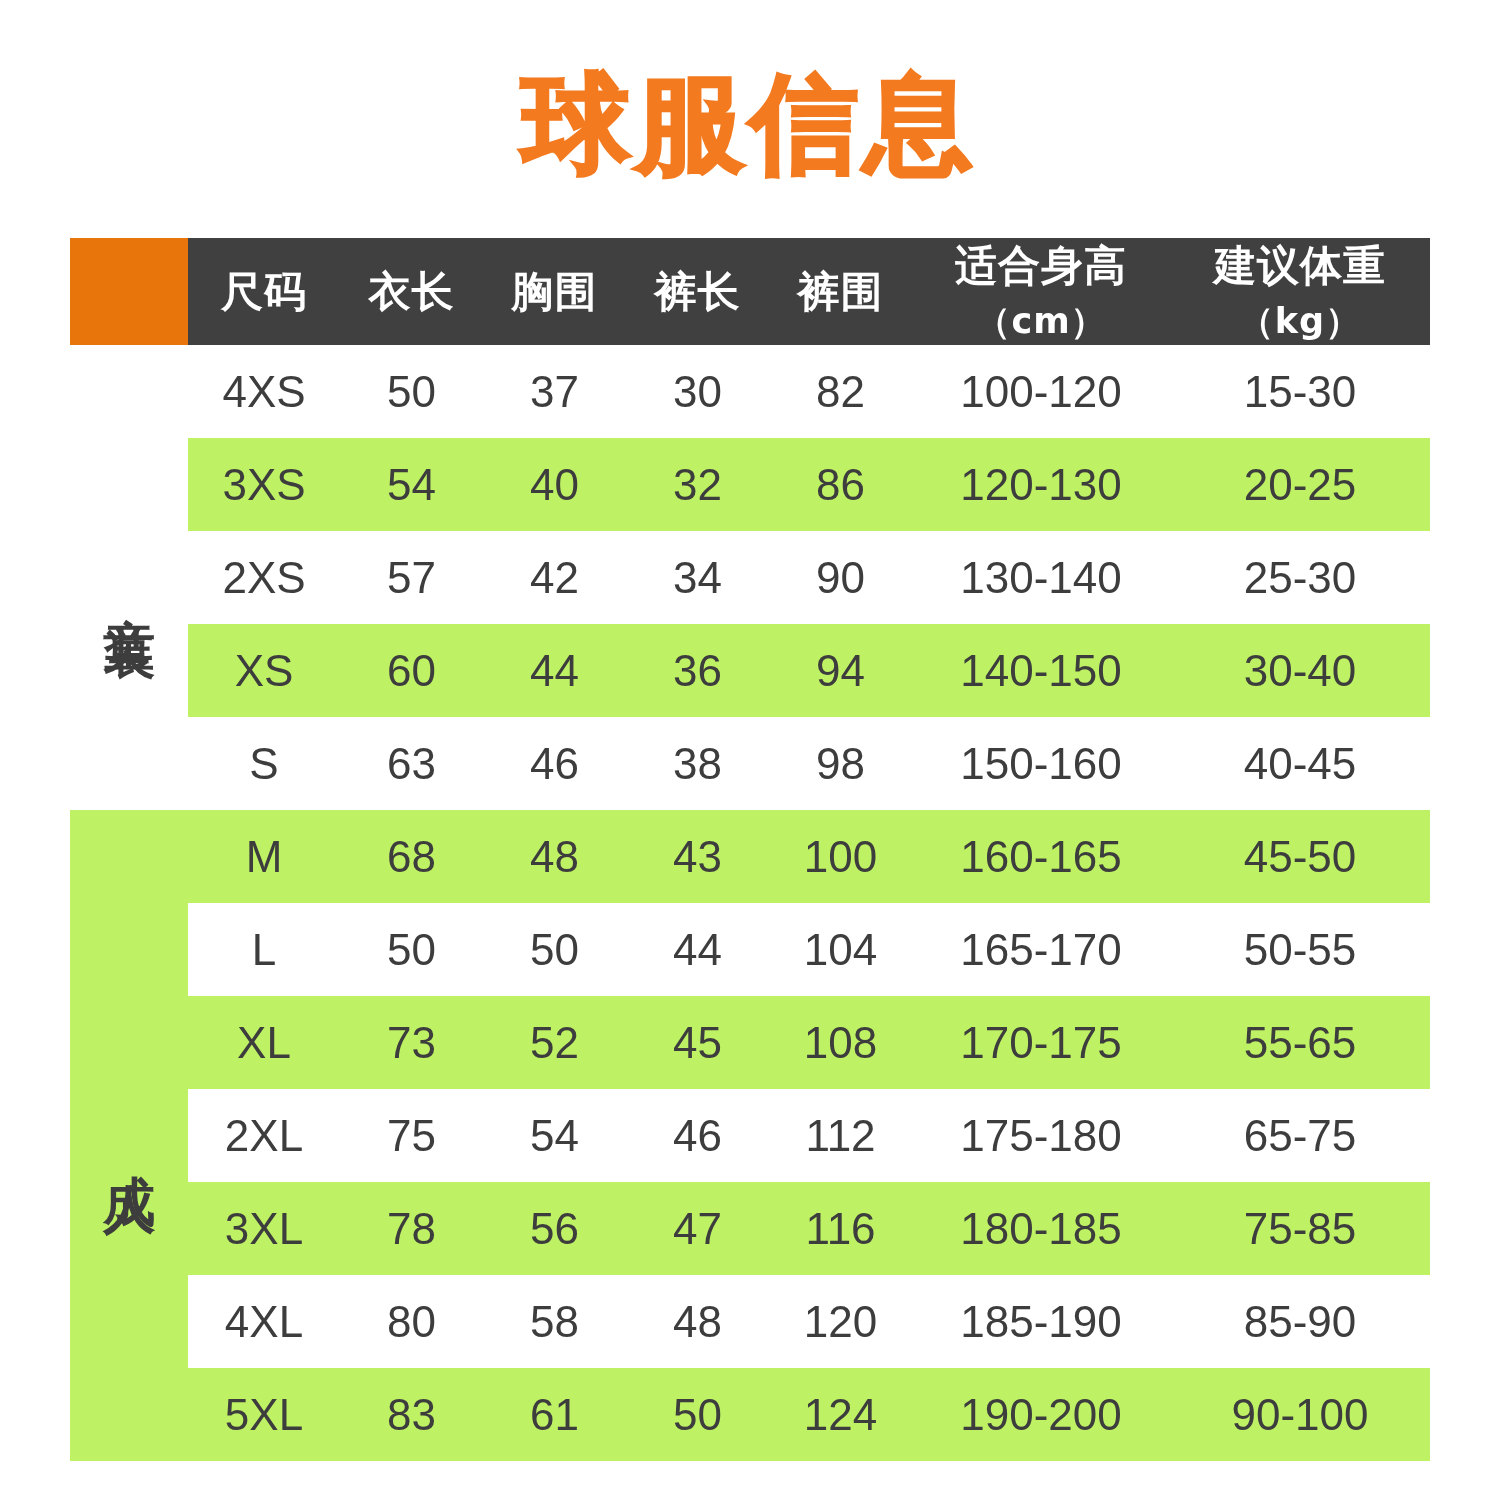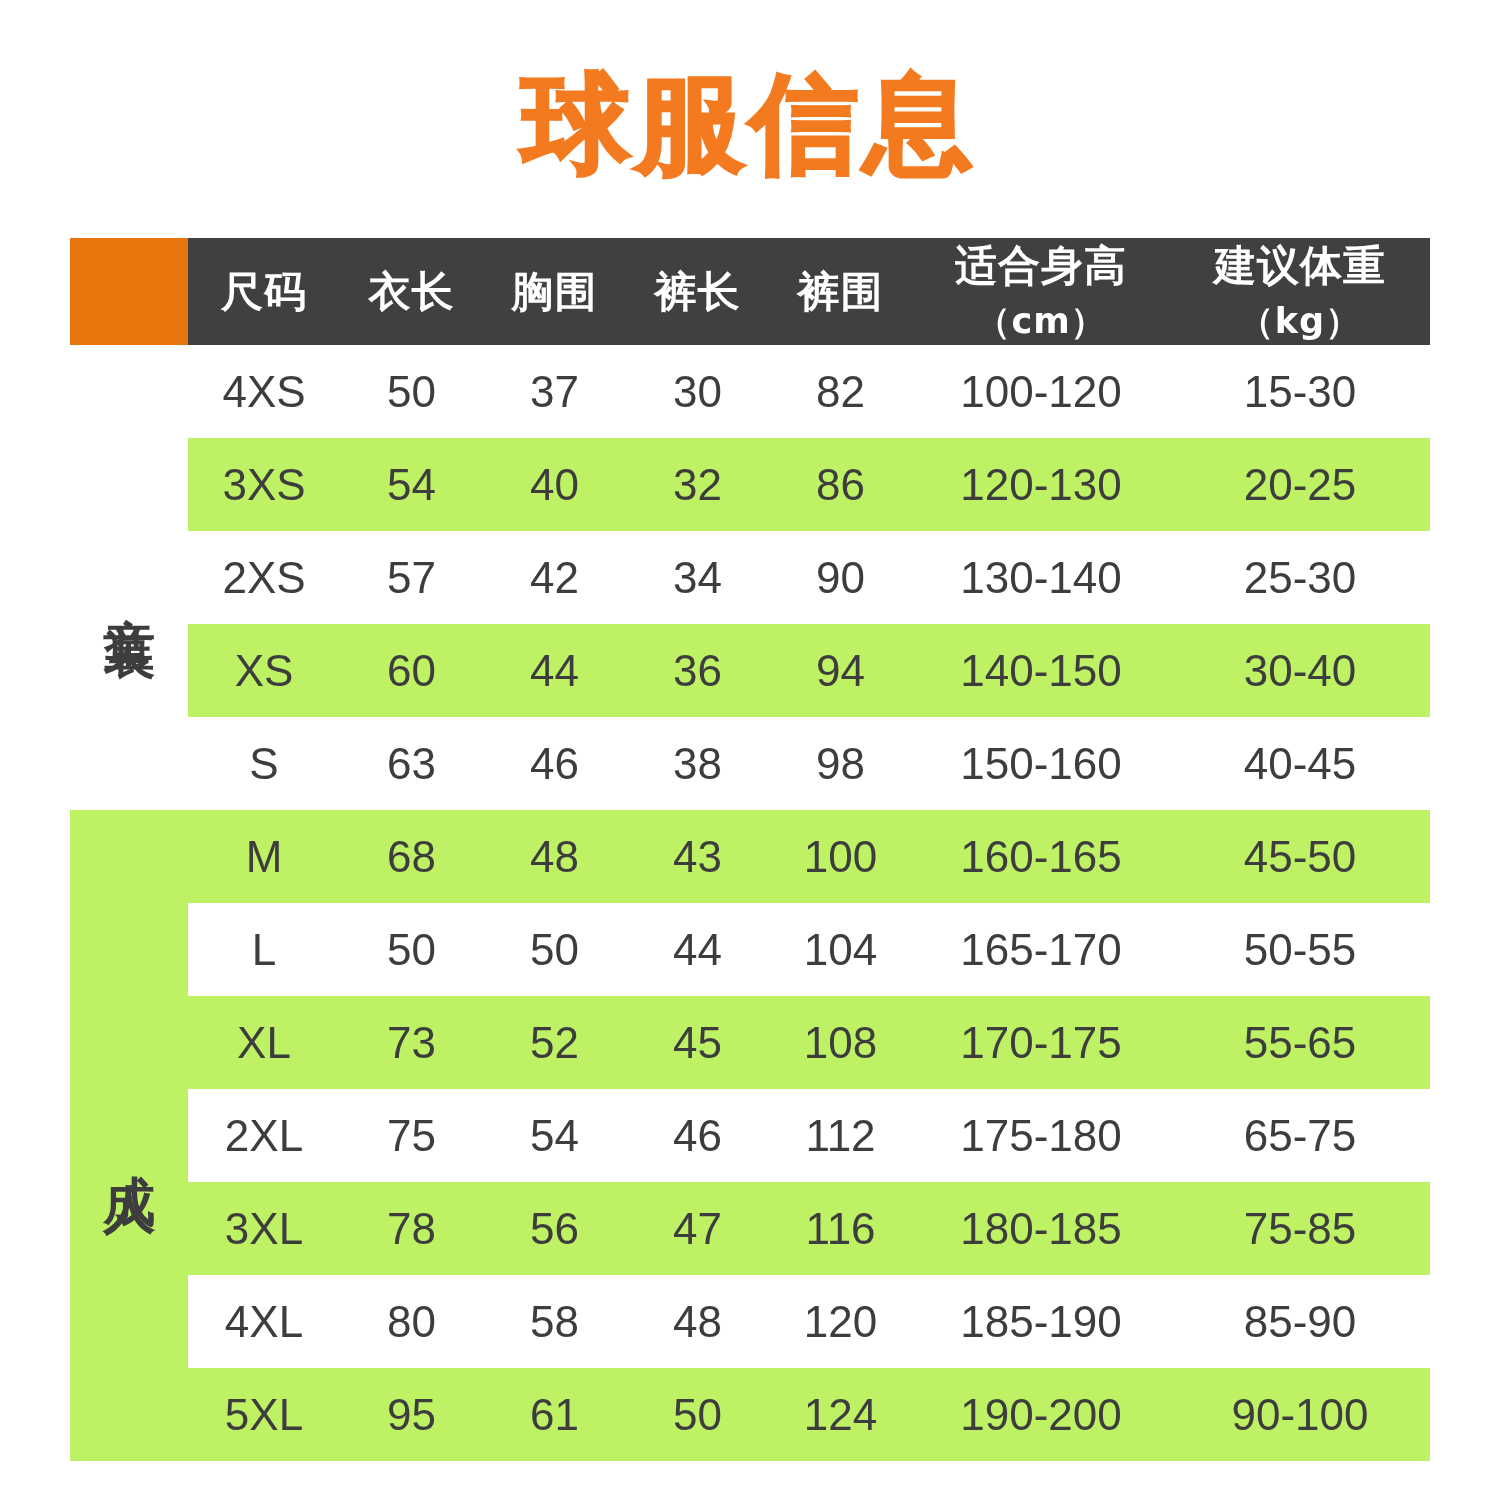--- a/index.html
+++ b/index.html
@@ -257,21 +257,21 @@
           <td>4XL</td>
           <td>80</td>
           <td>58</td>
           <td>48</td>
           <td>120</td>
           <td>185-190</td>
           <td>85-90</td>
         </tr>
         <tr class="row-odd">
           <td>5XL</td>
-          <td>95</td>
+          <td>83</td>
           <td>61</td>
           <td>50</td>
           <td>124</td>
           <td>190-200</td>
           <td>90-100</td>
         </tr>
 
       </tbody>
     </table>
   </div>

